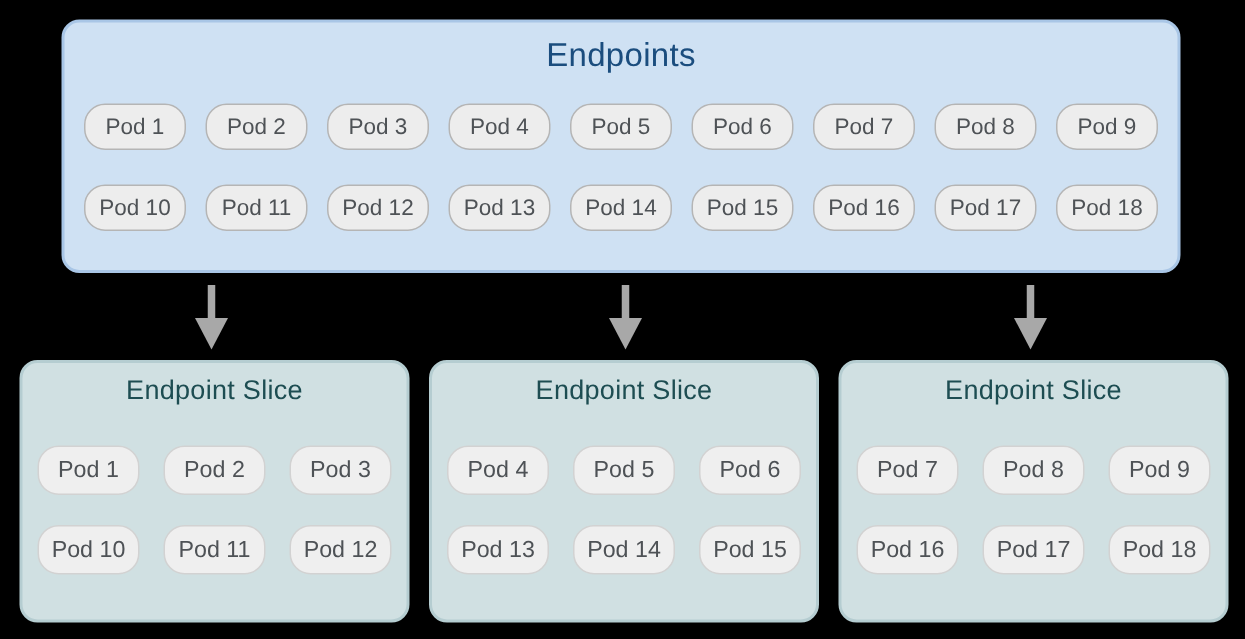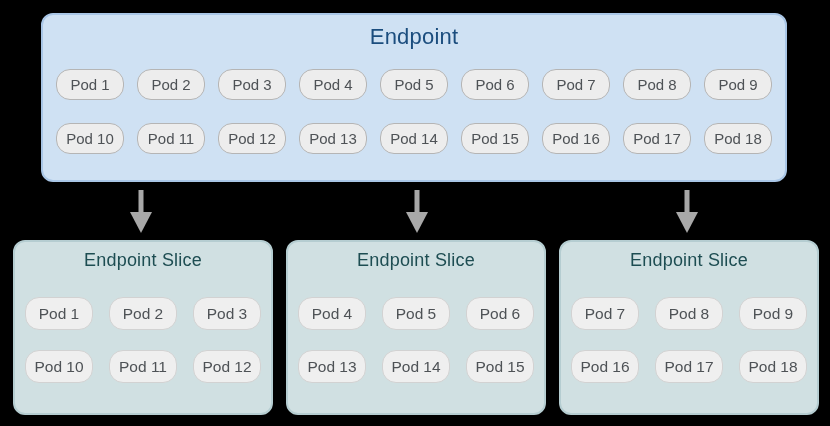--- a/index.html
+++ b/index.html
@@ -142,21 +142,21 @@
   }
   .slice .pod-row.row-1 { top: 55px; }
   .slice .pod-row.row-2 { top: 108px; }
 </style>
 </head>
 <body style="background: rgb(0, 0, 0);">
 
 <div class="canvas">
 
   <section class="endpoints-box">
-    <h2 class="endpoints-title">Endpoint</h2>
+    <h2 class="endpoints-title">Endpoints</h2>
     <div class="pod-row row-1">
         <div class="pod">Pod 1</div>
         <div class="pod">Pod 2</div>
         <div class="pod">Pod 3</div>
         <div class="pod">Pod 4</div>
         <div class="pod">Pod 5</div>
         <div class="pod">Pod 6</div>
         <div class="pod">Pod 7</div>
         <div class="pod">Pod 8</div>
         <div class="pod">Pod 9</div>

